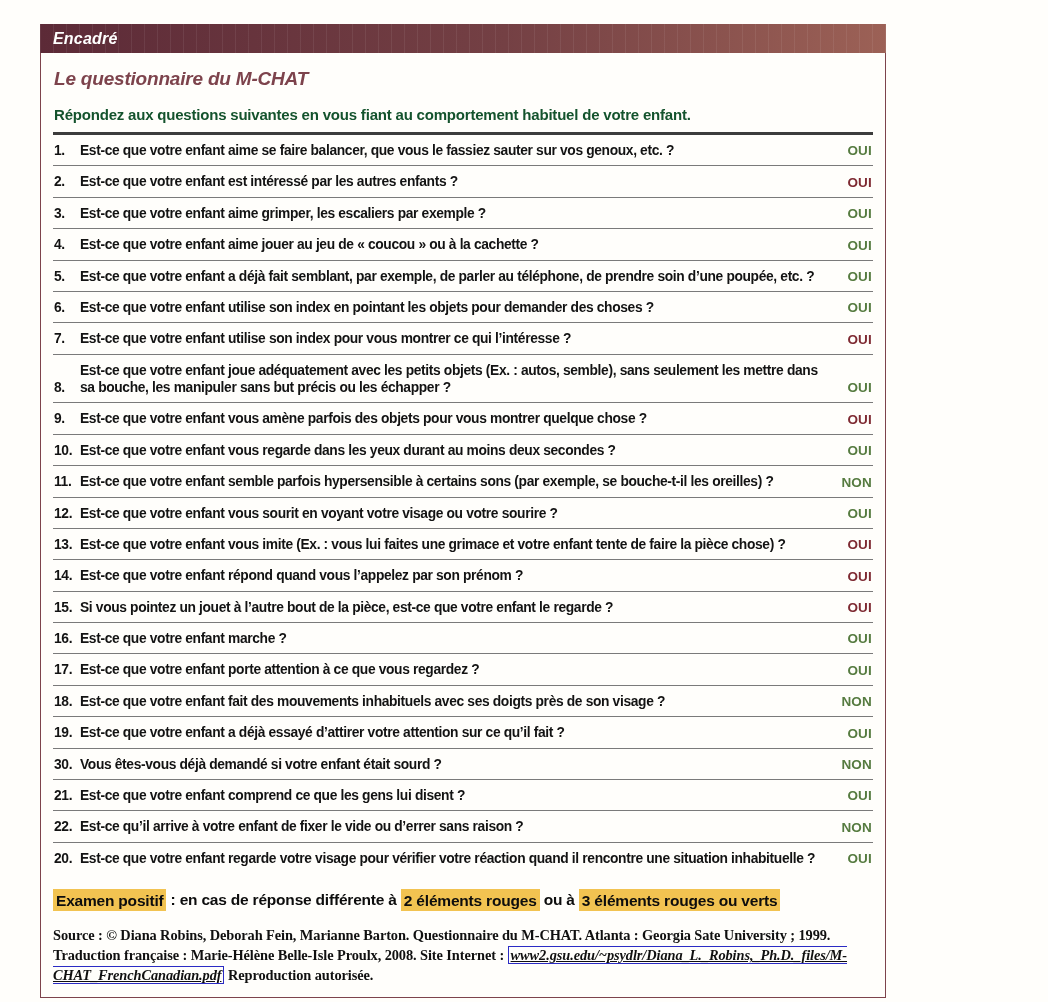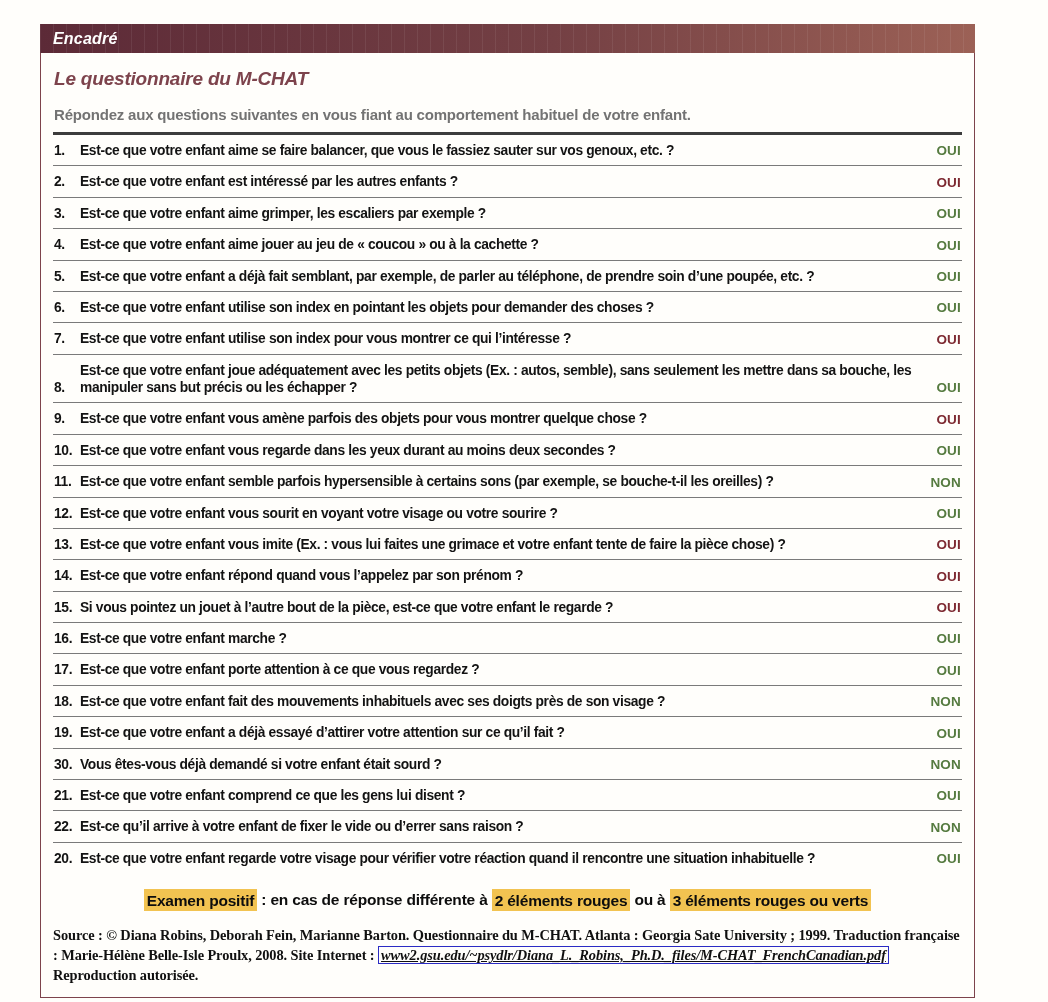--- a/index.html
+++ b/index.html
@@ -7,53 +7,53 @@
     --green:#567b40; --red:#7e2a32; --highlight:#f2c351;
     --rule:#3c3c3c; --separator:#7a7a7a; --link-border:#2b2bc4; --ink:#161616;
   }
   *{margin:0;padding:0;box-sizing:border-box;}
   html,body{background:#fffefb;}
   body{
     width:1048px;height:1002px;overflow:hidden;
     font-family:"Liberation Sans",sans-serif;color:var(--ink);
   }
   .page{width:1048px;height:1002px;position:relative;}
-  .box{position:absolute;left:40px;top:24px;width:935px;}
+  .box{position:absolute;left:40px;top:24px;width:846px;}
   .box-header{
     height:29px;line-height:29px;padding-left:13px;
     background:
       repeating-linear-gradient(to right, rgba(255,255,255,0.07) 0 1px, rgba(0,0,0,0) 1px 13px),
       linear-gradient(to right, var(--header-dark) 0%, #744044 55%, var(--header-light) 100%);
     color:#fff;font-style:italic;font-weight:bold;font-size:16px;letter-spacing:.2px;
   }
   .box-body{
     border:1px solid var(--maroon);border-top:none;
     padding:13px 12px 12px 12px;background:transparent;
   }
   .title{
     color:var(--maroon);font-style:italic;font-weight:bold;
     font-size:19px;letter-spacing:-0.2px;margin:2px 0 16px 1px;
   }
   .instruction{
-    font-weight:bold;font-size:15px;letter-spacing:-0.2px;color:#737373;
+    font-weight:bold;font-size:15px;letter-spacing:-0.2px;color:#14532d;
     padding:0 0 9px 1px;border-bottom:3px solid var(--rule);
   }
   .q-row{
     display:flex;align-items:flex-end;
     padding:7px 1px 6px 1px;border-bottom:1.5px solid var(--separator);
     font-weight:bold;font-size:13.8px;letter-spacing:-0.35px;line-height:1.26;color:#131313;
   }
   .q-row:last-child{border-bottom:none;}
   .q-num{flex:0 0 26px;}
   .q-text{flex:1 1 auto;padding-right:16px;}
   .q-ans{flex:0 0 auto;margin-left:auto;font-size:13.5px;letter-spacing:.2px;text-align:right;}
   .ans-green{color:var(--green);}
   .ans-red{color:var(--red);}
   .positive{
-    text-align:center;font-weight:bold;font-size:15.5px;letter-spacing:-0.2px;
+    text-align:left;font-weight:bold;font-size:15.5px;letter-spacing:-0.2px;
     margin:15px 0 13px 0;color:#0d0d0d;line-height:1.55;
   }
   .positive .hl{background:var(--highlight);padding:2.5px 3px;}
   .source{
     font-family:"Liberation Serif",serif;font-size:14.4px;line-height:1.4;
     color:#101010;letter-spacing:-0.1px;font-weight:bold;
   }
   .source .url{
     font-style:italic;text-decoration:underline;
     border:1.5px solid var(--link-border);padding:0 2px;cursor:pointer;

